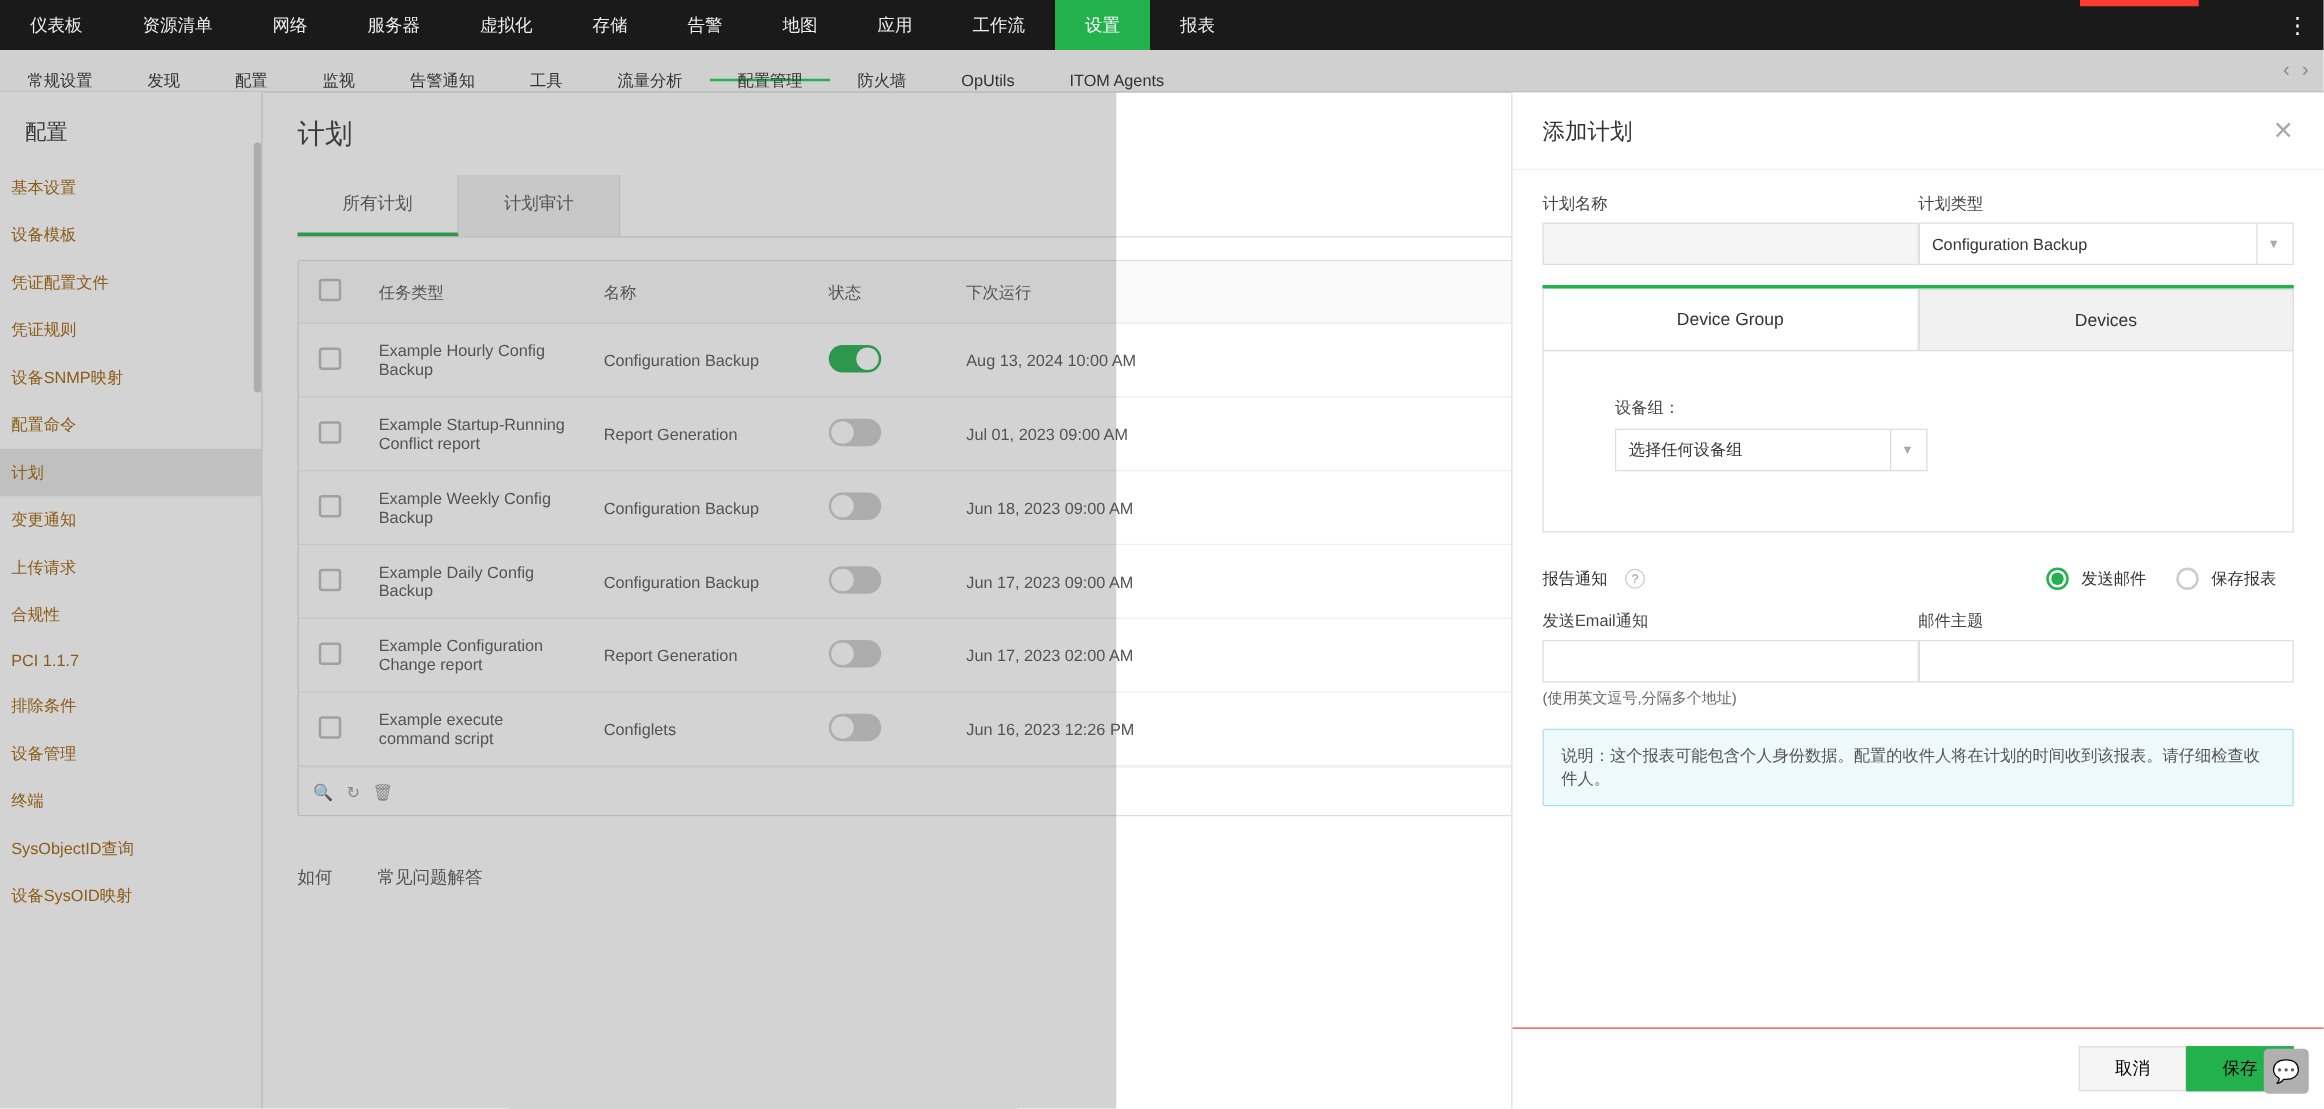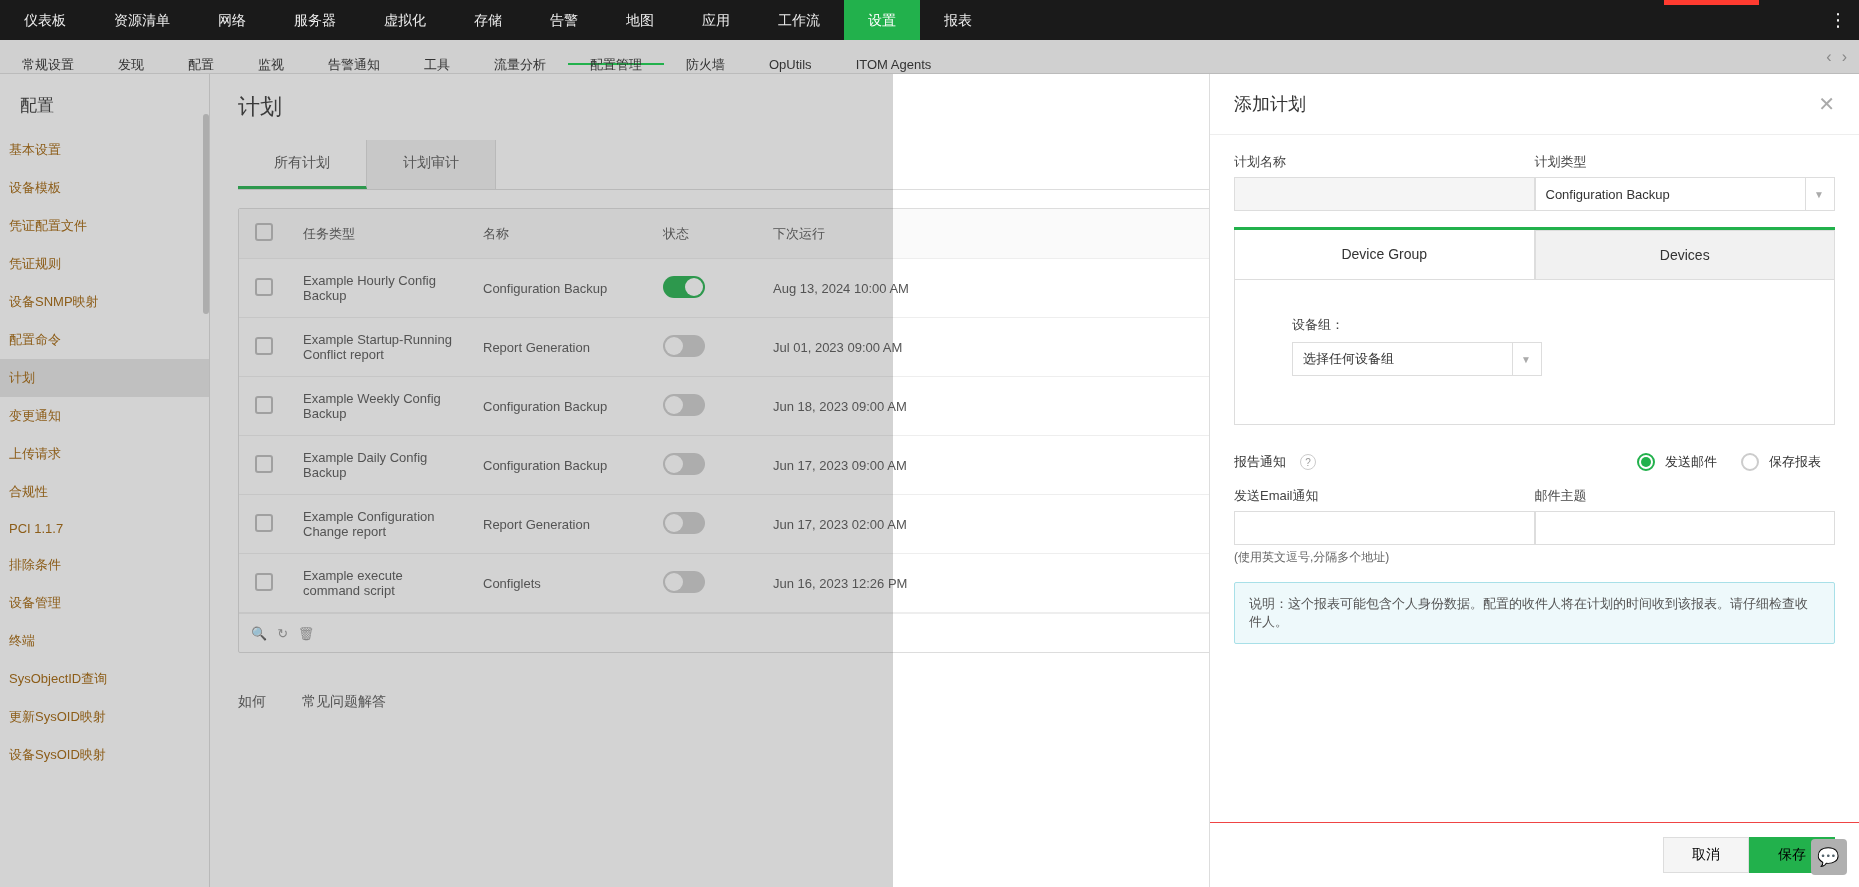--- a/index.html
+++ b/index.html
@@ -153,21 +153,20 @@
     <div class="sidebar-item">配置命令</div>
     <div class="sidebar-item active">计划</div>
     <div class="sidebar-item">变更通知</div>
     <div class="sidebar-item">上传请求</div>
     <div class="sidebar-item">合规性</div>
     <div class="sidebar-item">PCI 1.1.7</div>
     <div class="sidebar-item">排除条件</div>
     <div class="sidebar-item">设备管理</div>
     <div class="sidebar-item">终端</div>
     <div class="sidebar-item">SysObjectID查询</div>
-    <div class="sidebar-item">更新SysOID映射</div>
     <div class="sidebar-item">设备SysOID映射</div>
   </div>
 
   <div class="content">
     <h1>计划</h1>
 
     <div class="tabs">
       <div class="tab active">所有计划</div>
       <div class="tab">计划审计</div>
     </div>

